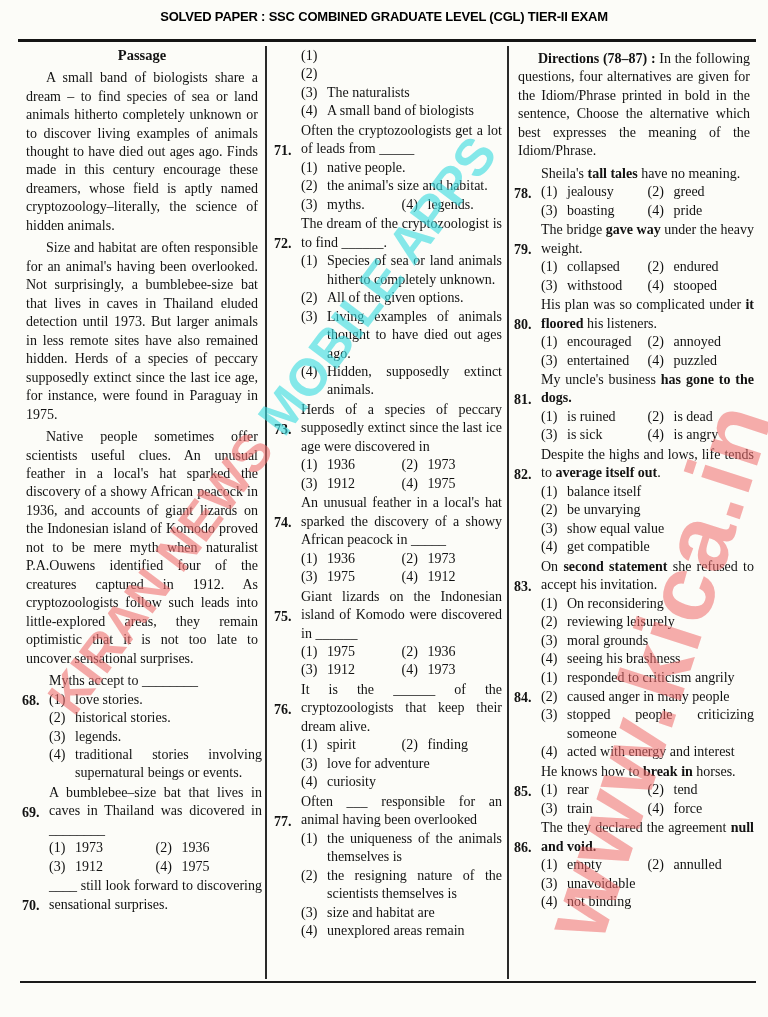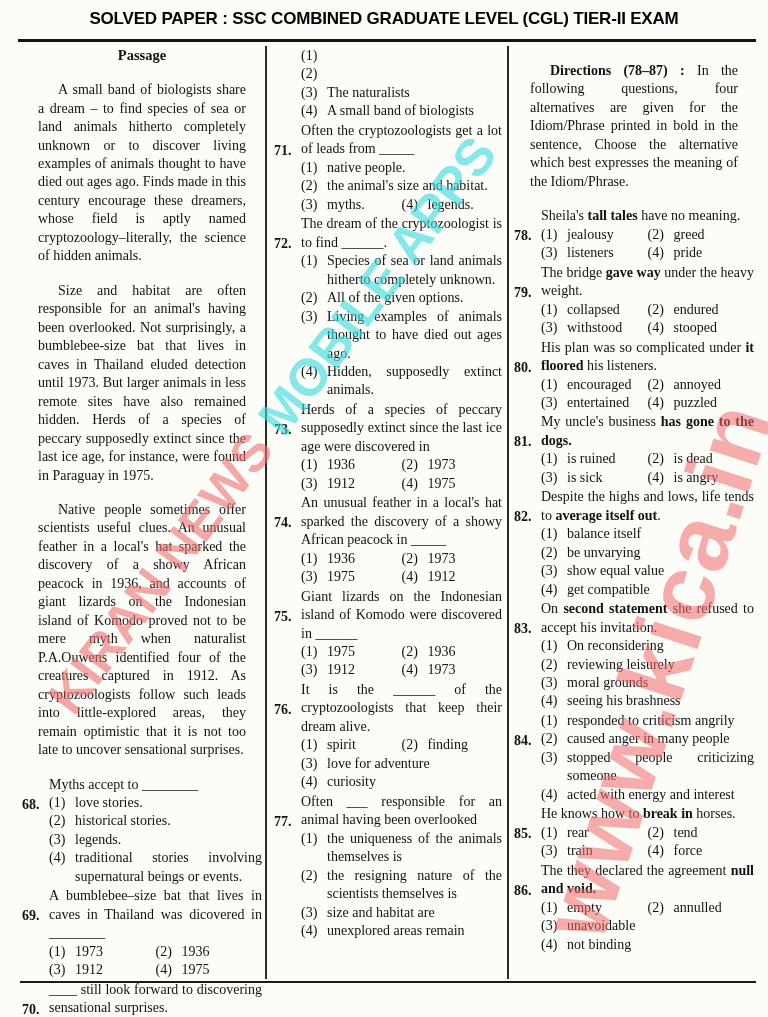--- a/index.html
+++ b/index.html
@@ -1,30 +1,30 @@
 <!DOCTYPE html>
 <html lang="en"><head>
 <meta charset="utf-8">
 <style>
   html,body{margin:0;padding:0;background:#d8d8d2;}
   .page{position:relative;width:768px;height:1017px;background:#fcfcf8;overflow:hidden;
         font-family:"Liberation Serif",serif;color:#121212;}
   .header-title{position:absolute;top:9px;left:0;right:0;text-align:center;
-        font-family:"Liberation Sans",sans-serif;font-weight:bold;font-size:17px;
+        font-family:"Liberation Sans",sans-serif;font-weight:bold;font-size:13px;
         letter-spacing:-0.2px;color:#000;}
   .header-rule{position:absolute;top:39px;left:18px;width:738px;height:3px;background:#151515;}
   .bottom-rule{position:absolute;top:981px;left:20px;width:736px;height:2px;background:#1a1a1a;}
   .divider{position:absolute;top:46px;height:933px;width:2px;background:#2a2a2a;}
   #div1{left:265px;} #div2{left:507px;}
   .col{position:absolute;top:46px;font-size:14px;line-height:1.32;text-align:justify;}
   #col1{left:22px;width:240px;}
   #col2{left:274px;width:228px;}
   #col3{left:514px;width:240px;}
   .passage-heading{text-align:center;font-weight:bold;font-size:14.5px;margin-bottom:1px;}
-  .para{text-indent:20px;margin:16px;}
+  .para{text-indent:20px;margin:4px;}
   .b{font-weight:bold;}
   .q{display:flex;align-items:flex-start;margin-top:1px;}
   .q-num{flex:0 0 27px;font-weight:bold;white-space:nowrap;margin-top:20px;}
   .q-body{flex:1;min-width:0;}
   .q-stem{text-align:justify;}
   .opt-row{display:flex;}
   .opt{flex:1;display:flex;align-items:flex-start;min-width:0;}
   .opt-l{flex:0 0 26px;}
   .opt-t{flex:1;min-width:0;text-align:justify;}
   .wm{position:absolute;pointer-events:none;font-family:"Liberation Sans",sans-serif;
@@ -347,21 +347,21 @@
               <span class="opt-t">jealousy</span>
             </div>
             <div class="opt">
               <span class="opt-l">(2)</span>
               <span class="opt-t">greed</span>
             </div>
           </div>
           <div class="opt-row">
             <div class="opt">
               <span class="opt-l">(3)</span>
-              <span class="opt-t">listeners</span>
+              <span class="opt-t">boasting</span>
             </div>
             <div class="opt">
               <span class="opt-l">(4)</span>
               <span class="opt-t">pride</span>
             </div>
           </div>
         </div>
       </div>
       <div class="q">
         <div class="q-num">79.</div>

